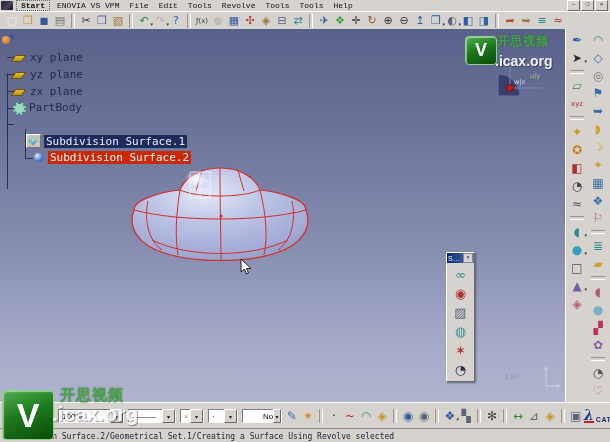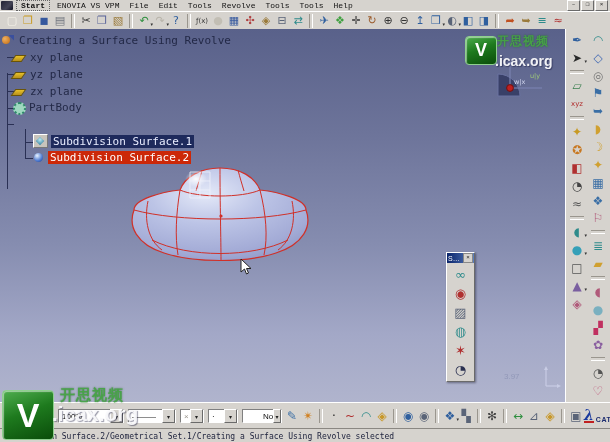--- a/index.html
+++ b/index.html
@@ -177,39 +177,38 @@
     <div class="treeline" style="left:7px;top:45px;width:7px;height:1px;"></div>
     <div class="treeline" style="left:7px;top:62px;width:7px;height:1px;"></div>
     <div class="treeline" style="left:7px;top:79px;width:7px;height:1px;"></div>
     <div class="treeline" style="left:7px;top:95px;width:7px;height:1px;"></div>
     <div class="treeline" style="left:25px;top:100px;width:1px;height:30px;"></div>
     <div class="treeline" style="left:25px;top:113px;width:8px;height:1px;"></div>
     <div class="treeline" style="left:25px;top:129px;width:8px;height:1px;"></div>
 
     <div class="trow" style="left:2px;top:4px;">
       <span class="ticon part"></span>
-      <span class="tlabel">Creating a Surface Using Revolve</span>
     </div>
     <div class="trow" style="left:12px;top:21px;">
       <span class="ticon plane"></span>
       <span class="tlabel">xy plane</span>
     </div>
     <div class="trow" style="left:12px;top:38px;">
       <span class="ticon plane"></span>
       <span class="tlabel">yz plane</span>
     </div>
     <div class="trow" style="left:12px;top:55px;">
       <span class="ticon plane"></span>
       <span class="tlabel">zx plane</span>
     </div>
     <div class="trow" style="left:12px;top:71px;">
       <span class="ticon partbody"></span>
       <span class="tlabel">PartBody</span>
     </div>
-    <div class="trow" style="left:33px;top:105px;">
+    <div class="trow" style="left:26px;top:105px;">
       <span class="ticon subdiv1"></span>
       <span class="tlabel sel-navy">Subdivision Surface.1</span>
     </div>
     <div class="trow" style="left:33px;top:121px;">
       <span class="ticon subdiv2"></span>
       <span class="tlabel sel-red">Subdivision Surface.2</span>
     </div>
   </div>
 
   <svg id="model" width="215" height="120" viewBox="0 0 215 120">

